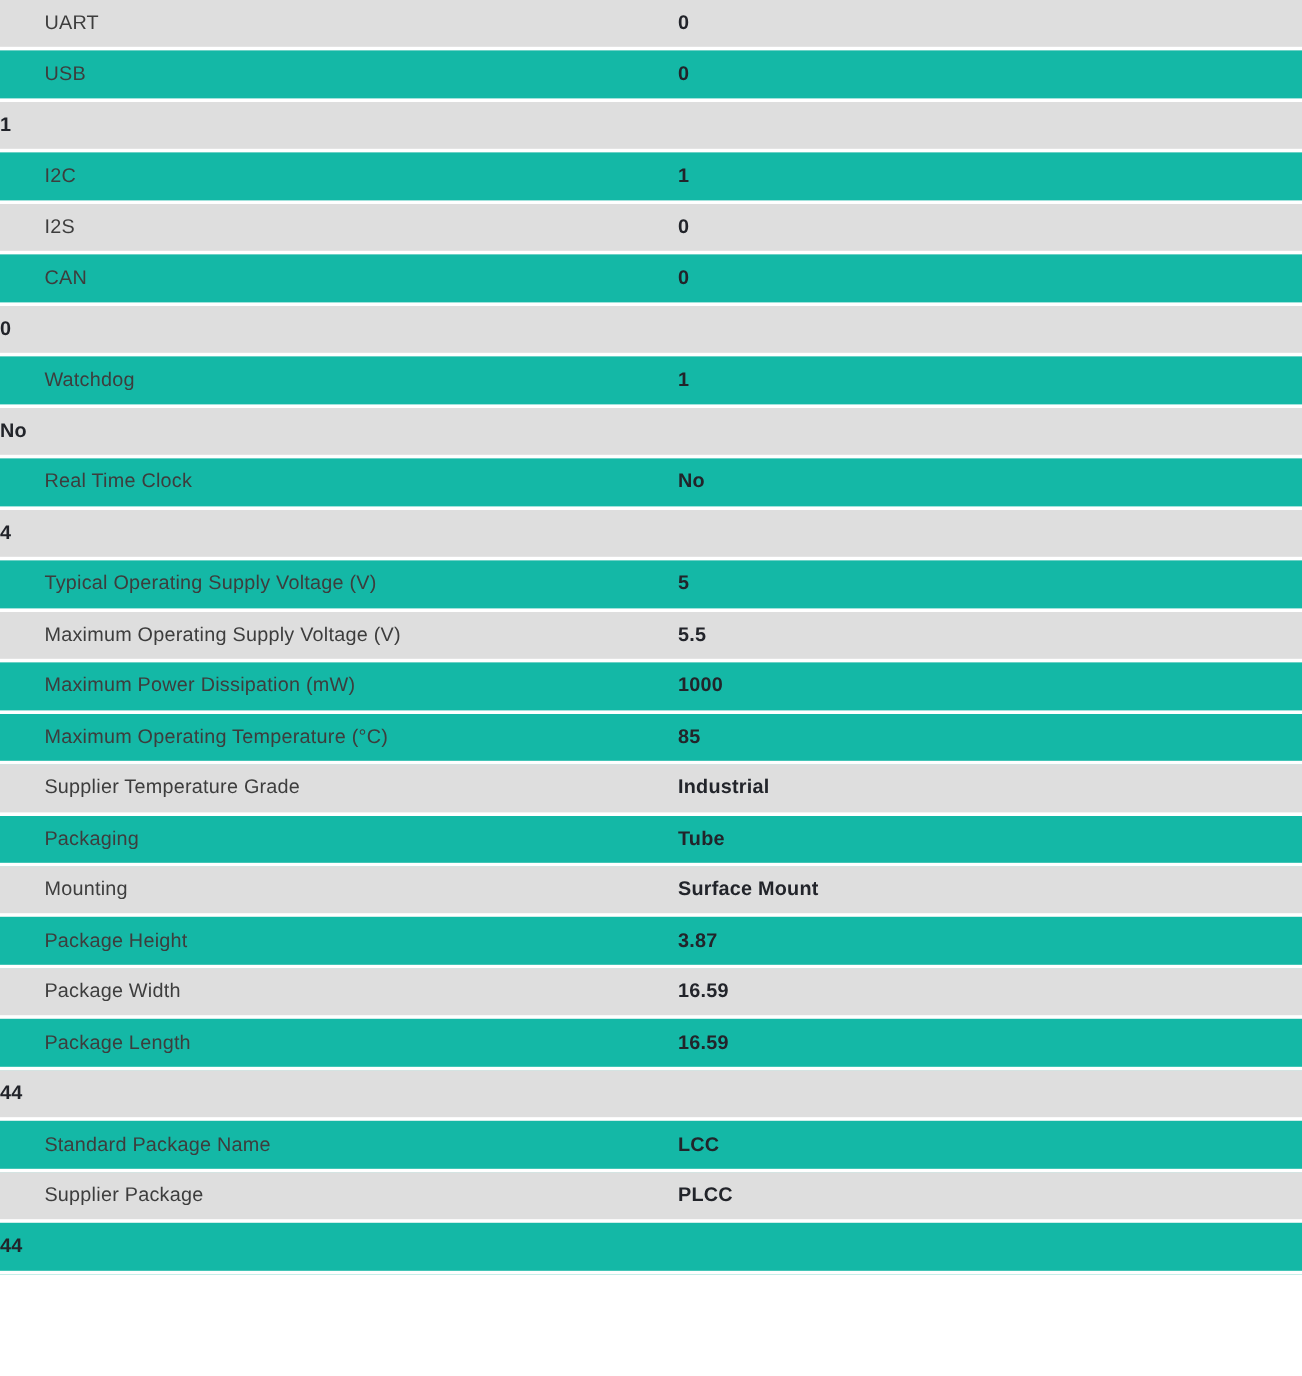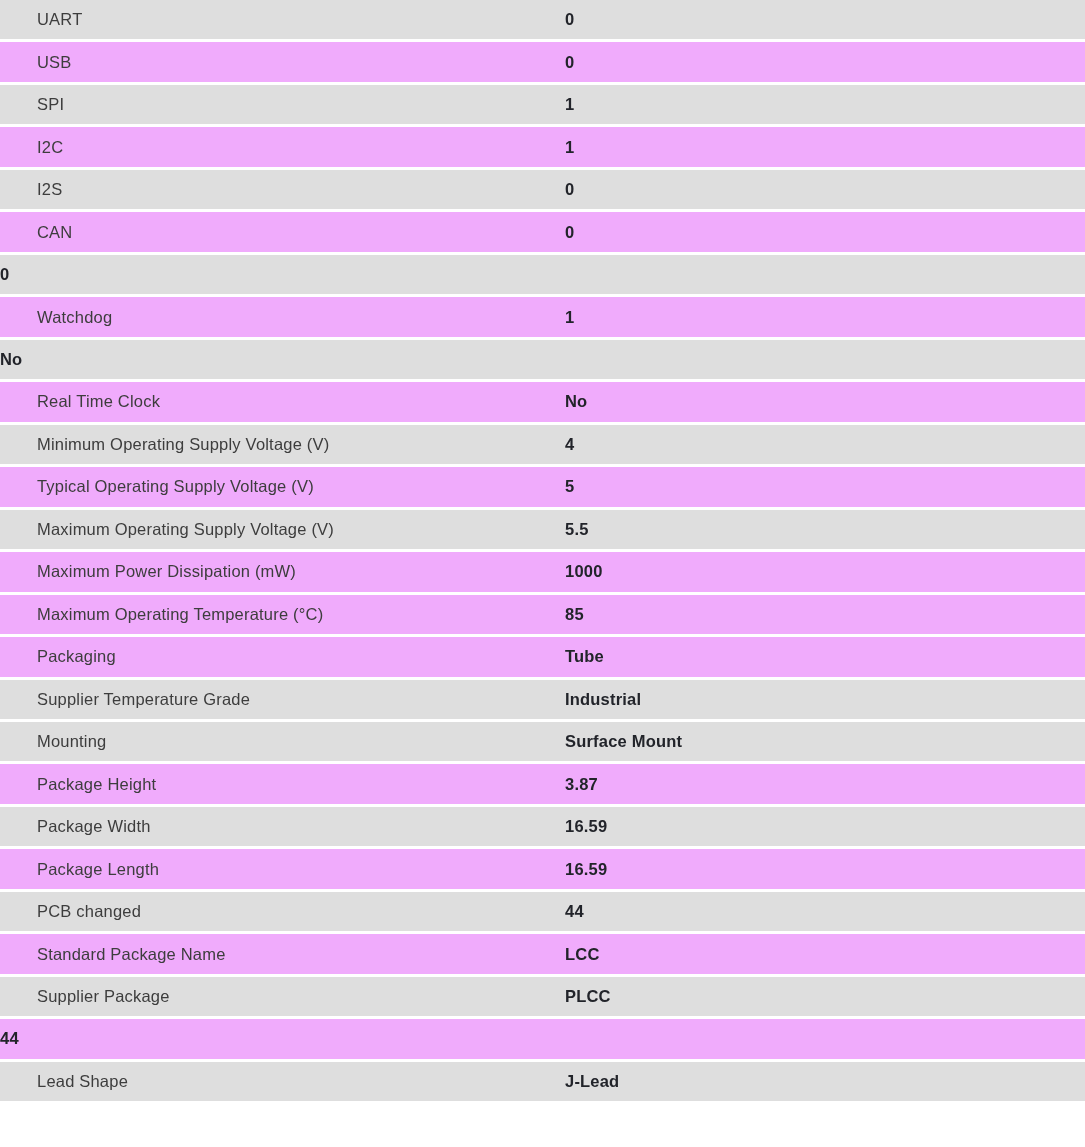--- a/index.html
+++ b/index.html
@@ -12,21 +12,21 @@
     width: 1085px;
     height: 1147px;
     overflow: hidden;
   }
   .spec-row {
     display: flex;
     align-items: center;
     height: 42.48px;
     box-sizing: border-box;
     border-bottom: 3px solid var(--separator, #ffffff);
-    background: #f0abfc;
+    background: #14b8a6;
   }
   .spec-row.striped {
     background: var(--stripe, #dedede);
     justify-content: space-between;
   }
   .spec-label {
     flex: 0 0 565px;
     box-sizing: border-box;
     padding-left: 37px;
     font-size: 16.5px;
@@ -53,21 +53,20 @@
       <div class="spec-label">UART</div>
       <div class="spec-value">0</div>
     </div>
 
     <div class="spec-row">
       <div class="spec-label">USB</div>
       <div class="spec-value">0</div>
     </div>
 
     <div class="spec-row striped">
-      <div class="spec-label">SPI</div>
       <div class="spec-value">1</div>
     </div>
 
     <div class="spec-row">
       <div class="spec-label">I2C</div>
       <div class="spec-value">1</div>
     </div>
 
     <div class="spec-row striped">
       <div class="spec-label">I2S</div>
@@ -91,21 +90,20 @@
     <div class="spec-row striped">
       <div class="spec-value">No</div>
     </div>
 
     <div class="spec-row">
       <div class="spec-label">Real Time Clock</div>
       <div class="spec-value">No</div>
     </div>
 
     <div class="spec-row striped">
-      <div class="spec-label">Minimum Operating Supply Voltage (V)</div>
       <div class="spec-value">4</div>
     </div>
 
     <div class="spec-row">
       <div class="spec-label">Typical Operating Supply Voltage (V)</div>
       <div class="spec-value">5</div>
     </div>
 
     <div class="spec-row striped">
       <div class="spec-label">Maximum Operating Supply Voltage (V)</div>
@@ -116,28 +114,28 @@
       <div class="spec-label">Maximum Power Dissipation (mW)</div>
       <div class="spec-value">1000</div>
     </div>
 
 
     <div class="spec-row">
       <div class="spec-label">Maximum Operating Temperature (°C)</div>
       <div class="spec-value">85</div>
     </div>
 
+    <div class="spec-row striped">
+      <div class="spec-label">Supplier Temperature Grade</div>
+      <div class="spec-value">Industrial</div>
+    </div>
+
     <div class="spec-row">
       <div class="spec-label">Packaging</div>
       <div class="spec-value">Tube</div>
-    </div>
-
-    <div class="spec-row striped">
-      <div class="spec-label">Supplier Temperature Grade</div>
-      <div class="spec-value">Industrial</div>
     </div>
 
     <div class="spec-row striped">
       <div class="spec-label">Mounting</div>
       <div class="spec-value">Surface Mount</div>
     </div>
 
     <div class="spec-row">
       <div class="spec-label">Package Height</div>
       <div class="spec-value">3.87</div>
@@ -147,35 +145,30 @@
       <div class="spec-label">Package Width</div>
       <div class="spec-value">16.59</div>
     </div>
 
     <div class="spec-row">
       <div class="spec-label">Package Length</div>
       <div class="spec-value">16.59</div>
     </div>
 
     <div class="spec-row striped">
-      <div class="spec-label">PCB changed</div>
       <div class="spec-value">44</div>
     </div>
 
     <div class="spec-row">
       <div class="spec-label">Standard Package Name</div>
       <div class="spec-value">LCC</div>
     </div>
 
     <div class="spec-row striped">
       <div class="spec-label">Supplier Package</div>
       <div class="spec-value">PLCC</div>
     </div>
 
     <div class="spec-row">
       <div class="spec-value">44</div>
     </div>
 
-    <div class="spec-row striped">
-      <div class="spec-label">Lead Shape</div>
-      <div class="spec-value">J-Lead</div>
-    </div>
   </div>
 
 </body></html>

